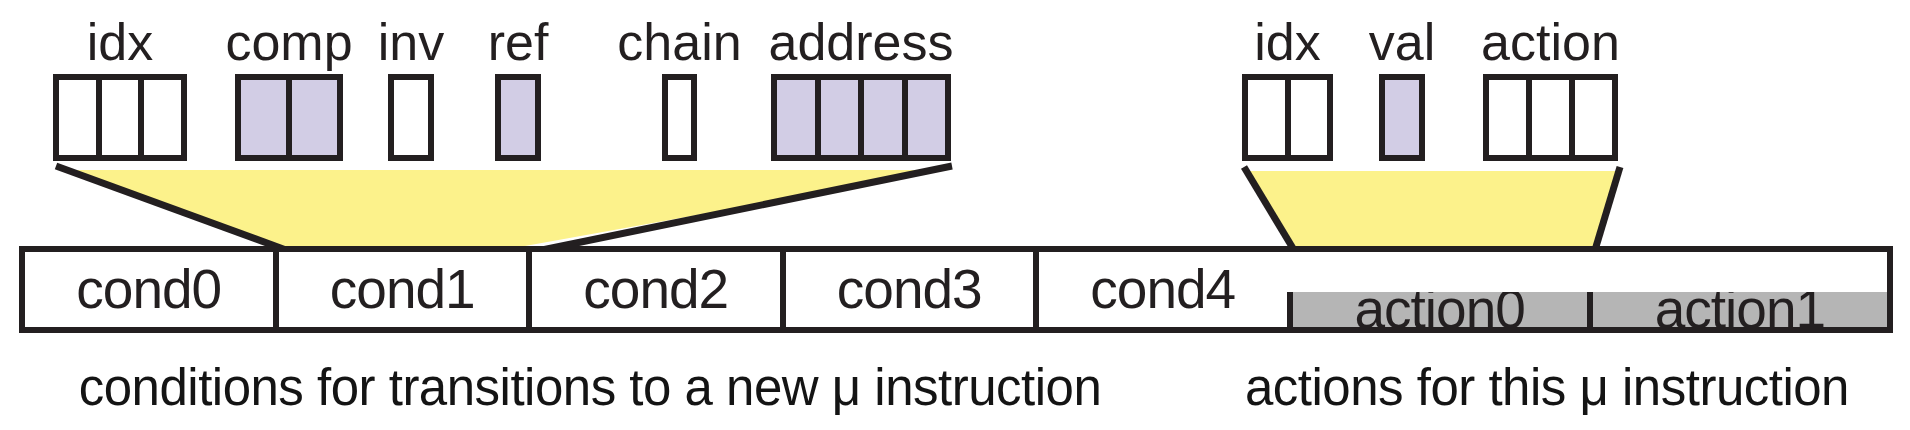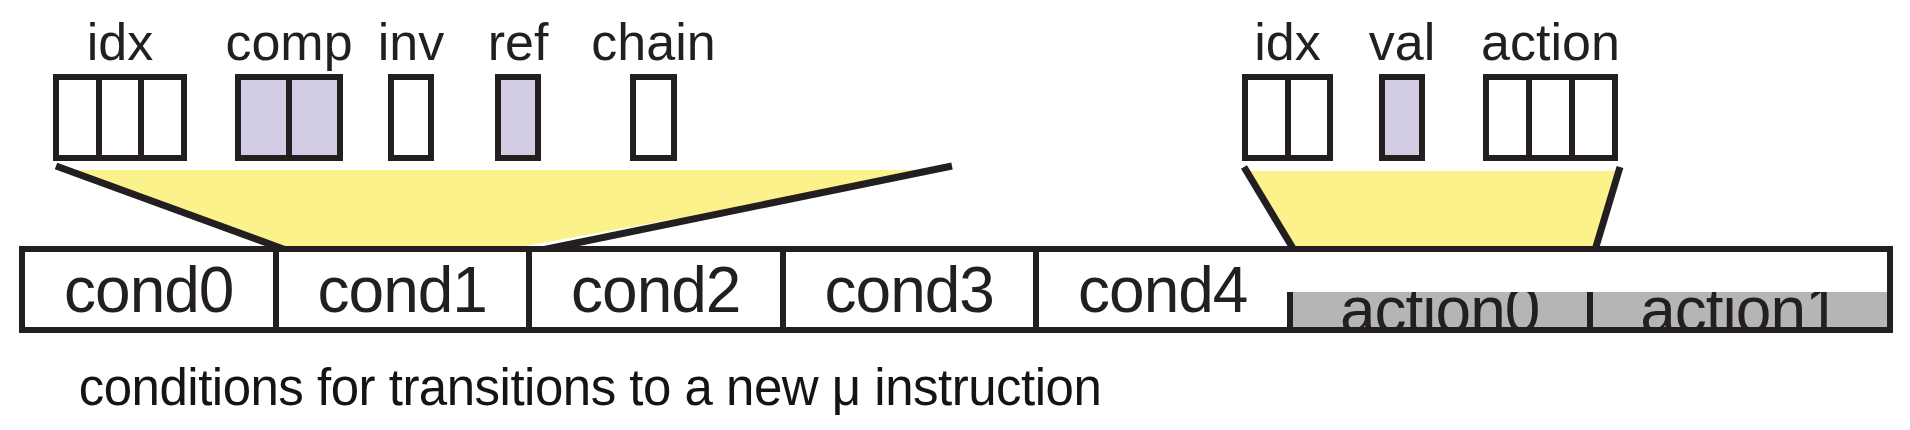--- a/index.html
+++ b/index.html
@@ -46,21 +46,21 @@
   .ibar{
     position:absolute;left:19px;top:246px;
     width:1874px;height:87px;
     box-sizing:border-box;
     border:6px solid var(--outline);
     display:flex;
     background:#ffffff;
   }
   .ibar-cell{
     display:flex;align-items:center;justify-content:center;
-    font-size:64px;line-height:1;
+    font-size:55px;line-height:1;
     letter-spacing:-1px;
     color:var(--outline);
     border-left:6px solid var(--outline);
     overflow:hidden;
     background:var(--cond-fill);
   }
   .ibar-cell:first-child{border-left:none;}
   .ibar-cell.act{background:var(--action-fill);margin-top:40px;}
 
   
@@ -106,24 +106,33 @@
     <div class="fcells">
         <div class="bit-cell hl"></div>
       </div>
   </div>
   <div class="fgroup" style="left:388px;width:46px">
     <div class="flabel">inv</div>
     <div class="fcells">
         <div class="bit-cell"></div>
       </div>
   </div>
-  <div class="fgroup" style="left:630px;width:47px">
+  <div class="fgroup" style="left:662px;width:35px">
     <div class="flabel">chain</div>
     <div class="fcells">
         <div class="bit-cell"></div>
+      </div>
+  </div>
+  <div class="fgroup" style="left:771px;width:180px">
+    <div class="flabel">address</div>
+    <div class="fcells">
+        <div class="bit-cell hl"></div>
+        <div class="bit-cell hl"></div>
+        <div class="bit-cell hl"></div>
+        <div class="bit-cell hl"></div>
       </div>
   </div>
 
   <div class="fgroup" style="left:1242px;width:91px">
     <div class="flabel">idx</div>
     <div class="fcells">
         <div class="bit-cell"></div>
         <div class="bit-cell"></div>
       </div>
   </div>
@@ -146,14 +155,15 @@
     <div class="ibar-cell cond" style="flex:254">cond0</div>
     <div class="ibar-cell cond" style="flex:254">cond1</div>
     <div class="ibar-cell cond" style="flex:254">cond2</div>
     <div class="ibar-cell cond" style="flex:254">cond3</div>
     <div class="ibar-cell cond" style="flex:254">cond4</div>
     <div class="ibar-cell act" style="flex:302">action0</div>
     <div class="ibar-cell act" style="flex:302">action1</div>
   </div>
 
   <div class="caption" style="left:0;width:1180px">conditions for transitions to a new μ instruction</div>
+  <div class="caption" style="left:1190px;width:714px">actions for this μ instruction</div>
 
 </div>
 
 </body></html>

